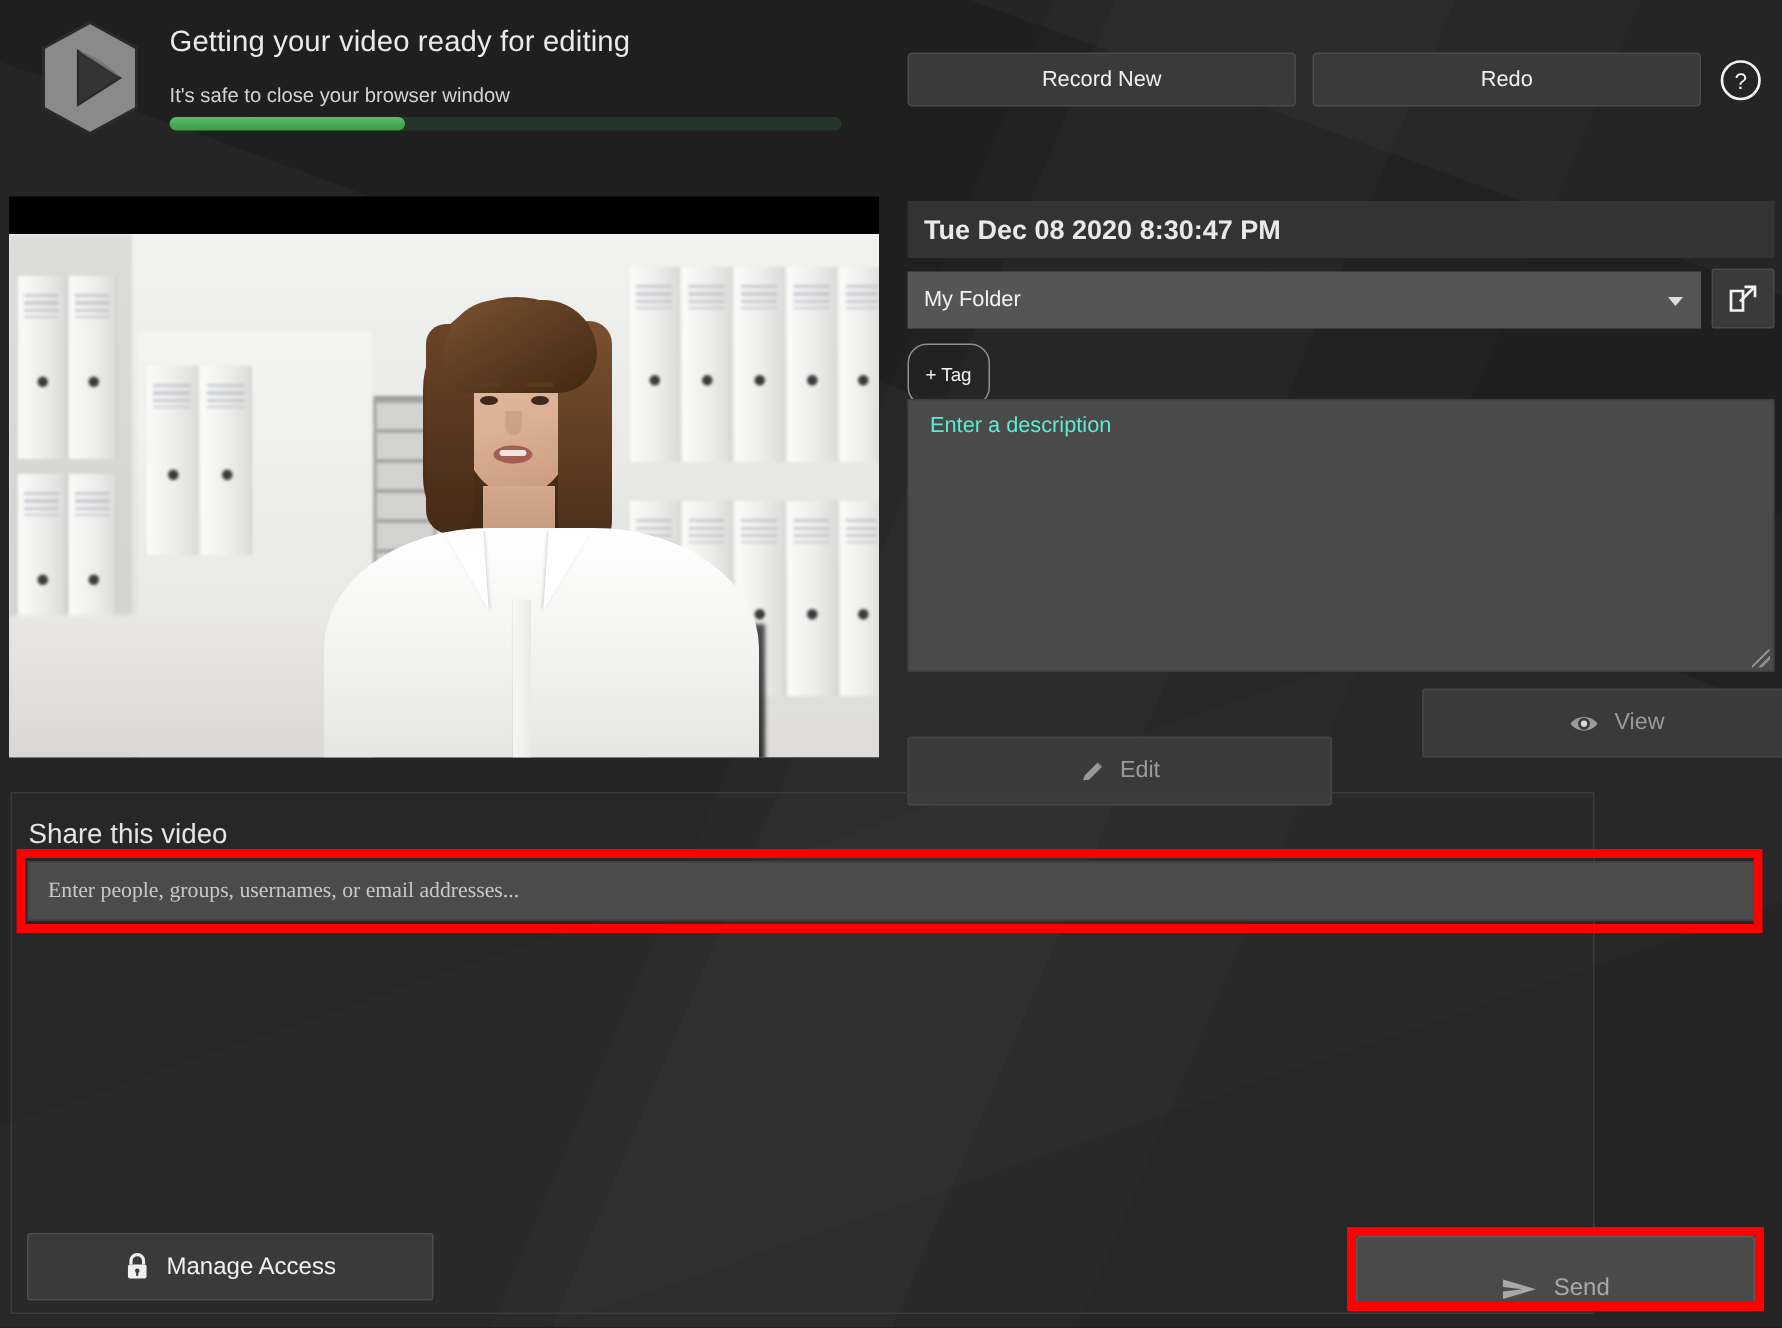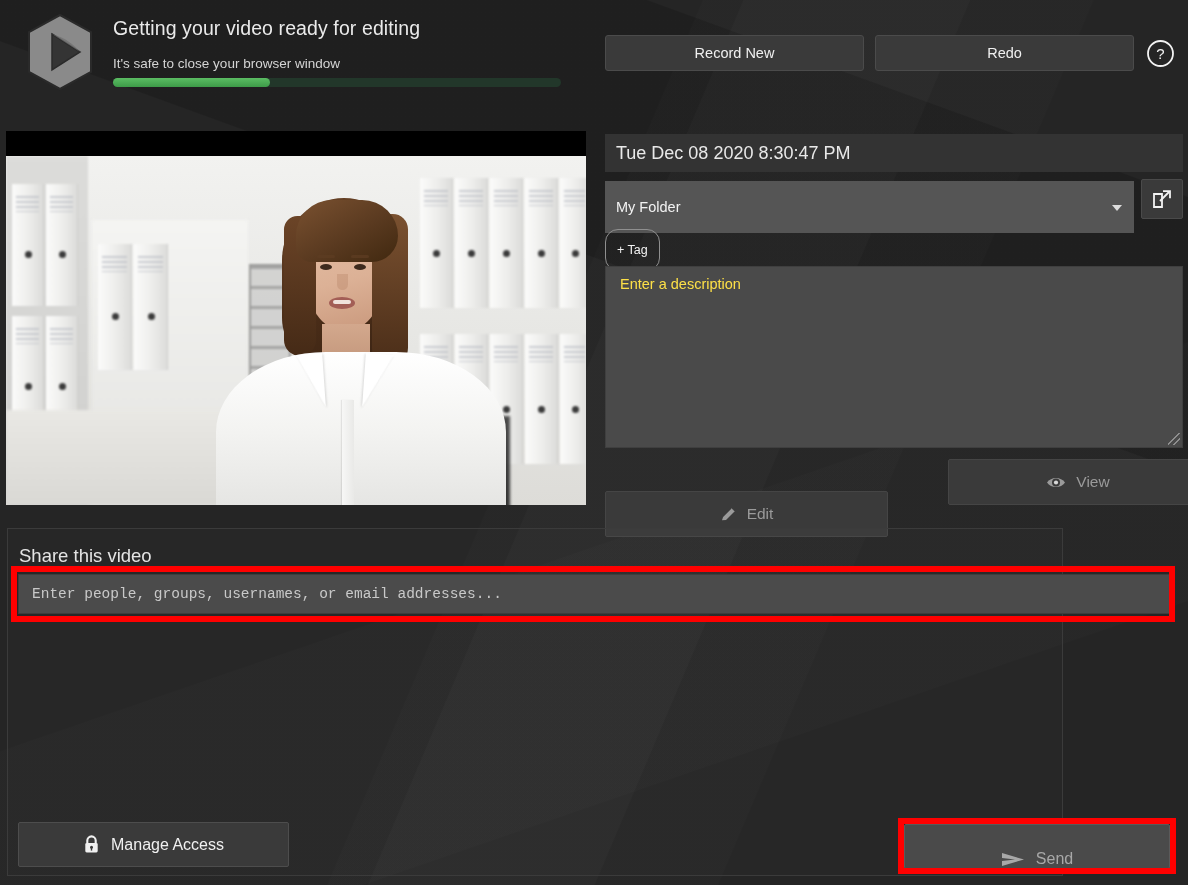--- a/index.html
+++ b/index.html
@@ -251,25 +251,26 @@
   
   .date-field {
     position: absolute;
     left: 605px; top: 134px;
     width: 578px; height: 38px;
     background: #333333;
     display: flex; align-items: center;
     padding-left: 11px;
     font-size: 18px;
     color: #e9e9e9;
+    font-weight: bold;
   }
   .folder-select {
     position: absolute;
     left: 605px; top: 181px;
-    width: 529px; height: 52px;
+    width: 529px; height: 38px;
     background: #555555;
     border: none;
     color: #f2f2f2;
     font-size: 14.5px;
     font-family: "Liberation Sans", sans-serif;
     display: flex; align-items: center;
     padding-left: 11px;
     cursor: pointer;
   }
   .folder-caret {
@@ -310,21 +311,21 @@
     left: 605px; top: 266px;
     width: 578px; height: 182px;
     background: #4a4a4a;
     border: 1px solid #3f3f3f;
     overflow: hidden;
   }
   .desc-placeholder {
     position: absolute;
     left: 14px; top: 9px;
     font-size: 14.5px;
-    color: #fde047;
+    color: #5eead4;
   }
   .desc-grip {
     position: absolute;
     right: 2px; bottom: 2px;
     width: 12px; height: 12px;
     background:
       linear-gradient(135deg, transparent 0 44%, #8e8e8e 44% 54%, transparent 54% 100%),
       linear-gradient(135deg, transparent 0 68%, #8e8e8e 68% 78%, transparent 78% 100%);
     cursor: nwse-resize;
   }
@@ -362,21 +363,21 @@
     font-weight: 400;
   }
   .share-input {
     position: absolute;
     left: 10px; top: 45px;
     width: 1152px; height: 40px;
     background: #4b4b4b;
     border: 1px solid #3d3d3d;
     color: #c9c9c9;
     font-size: 14.5px;
-    font-family: Liberation Mono, monospace;
+    font-family: Liberation Serif, serif;
     padding-left: 13px;
   }
   .share-input::placeholder { color: #c9c9c9; opacity: 1; }
 
   .red-box {
     position: absolute;
     border: 6px solid #ff0000;
     pointer-events: none;
   }
   #highlight-share-input { left: 11px; top: 566px; width: 1164px; height: 56px; }

